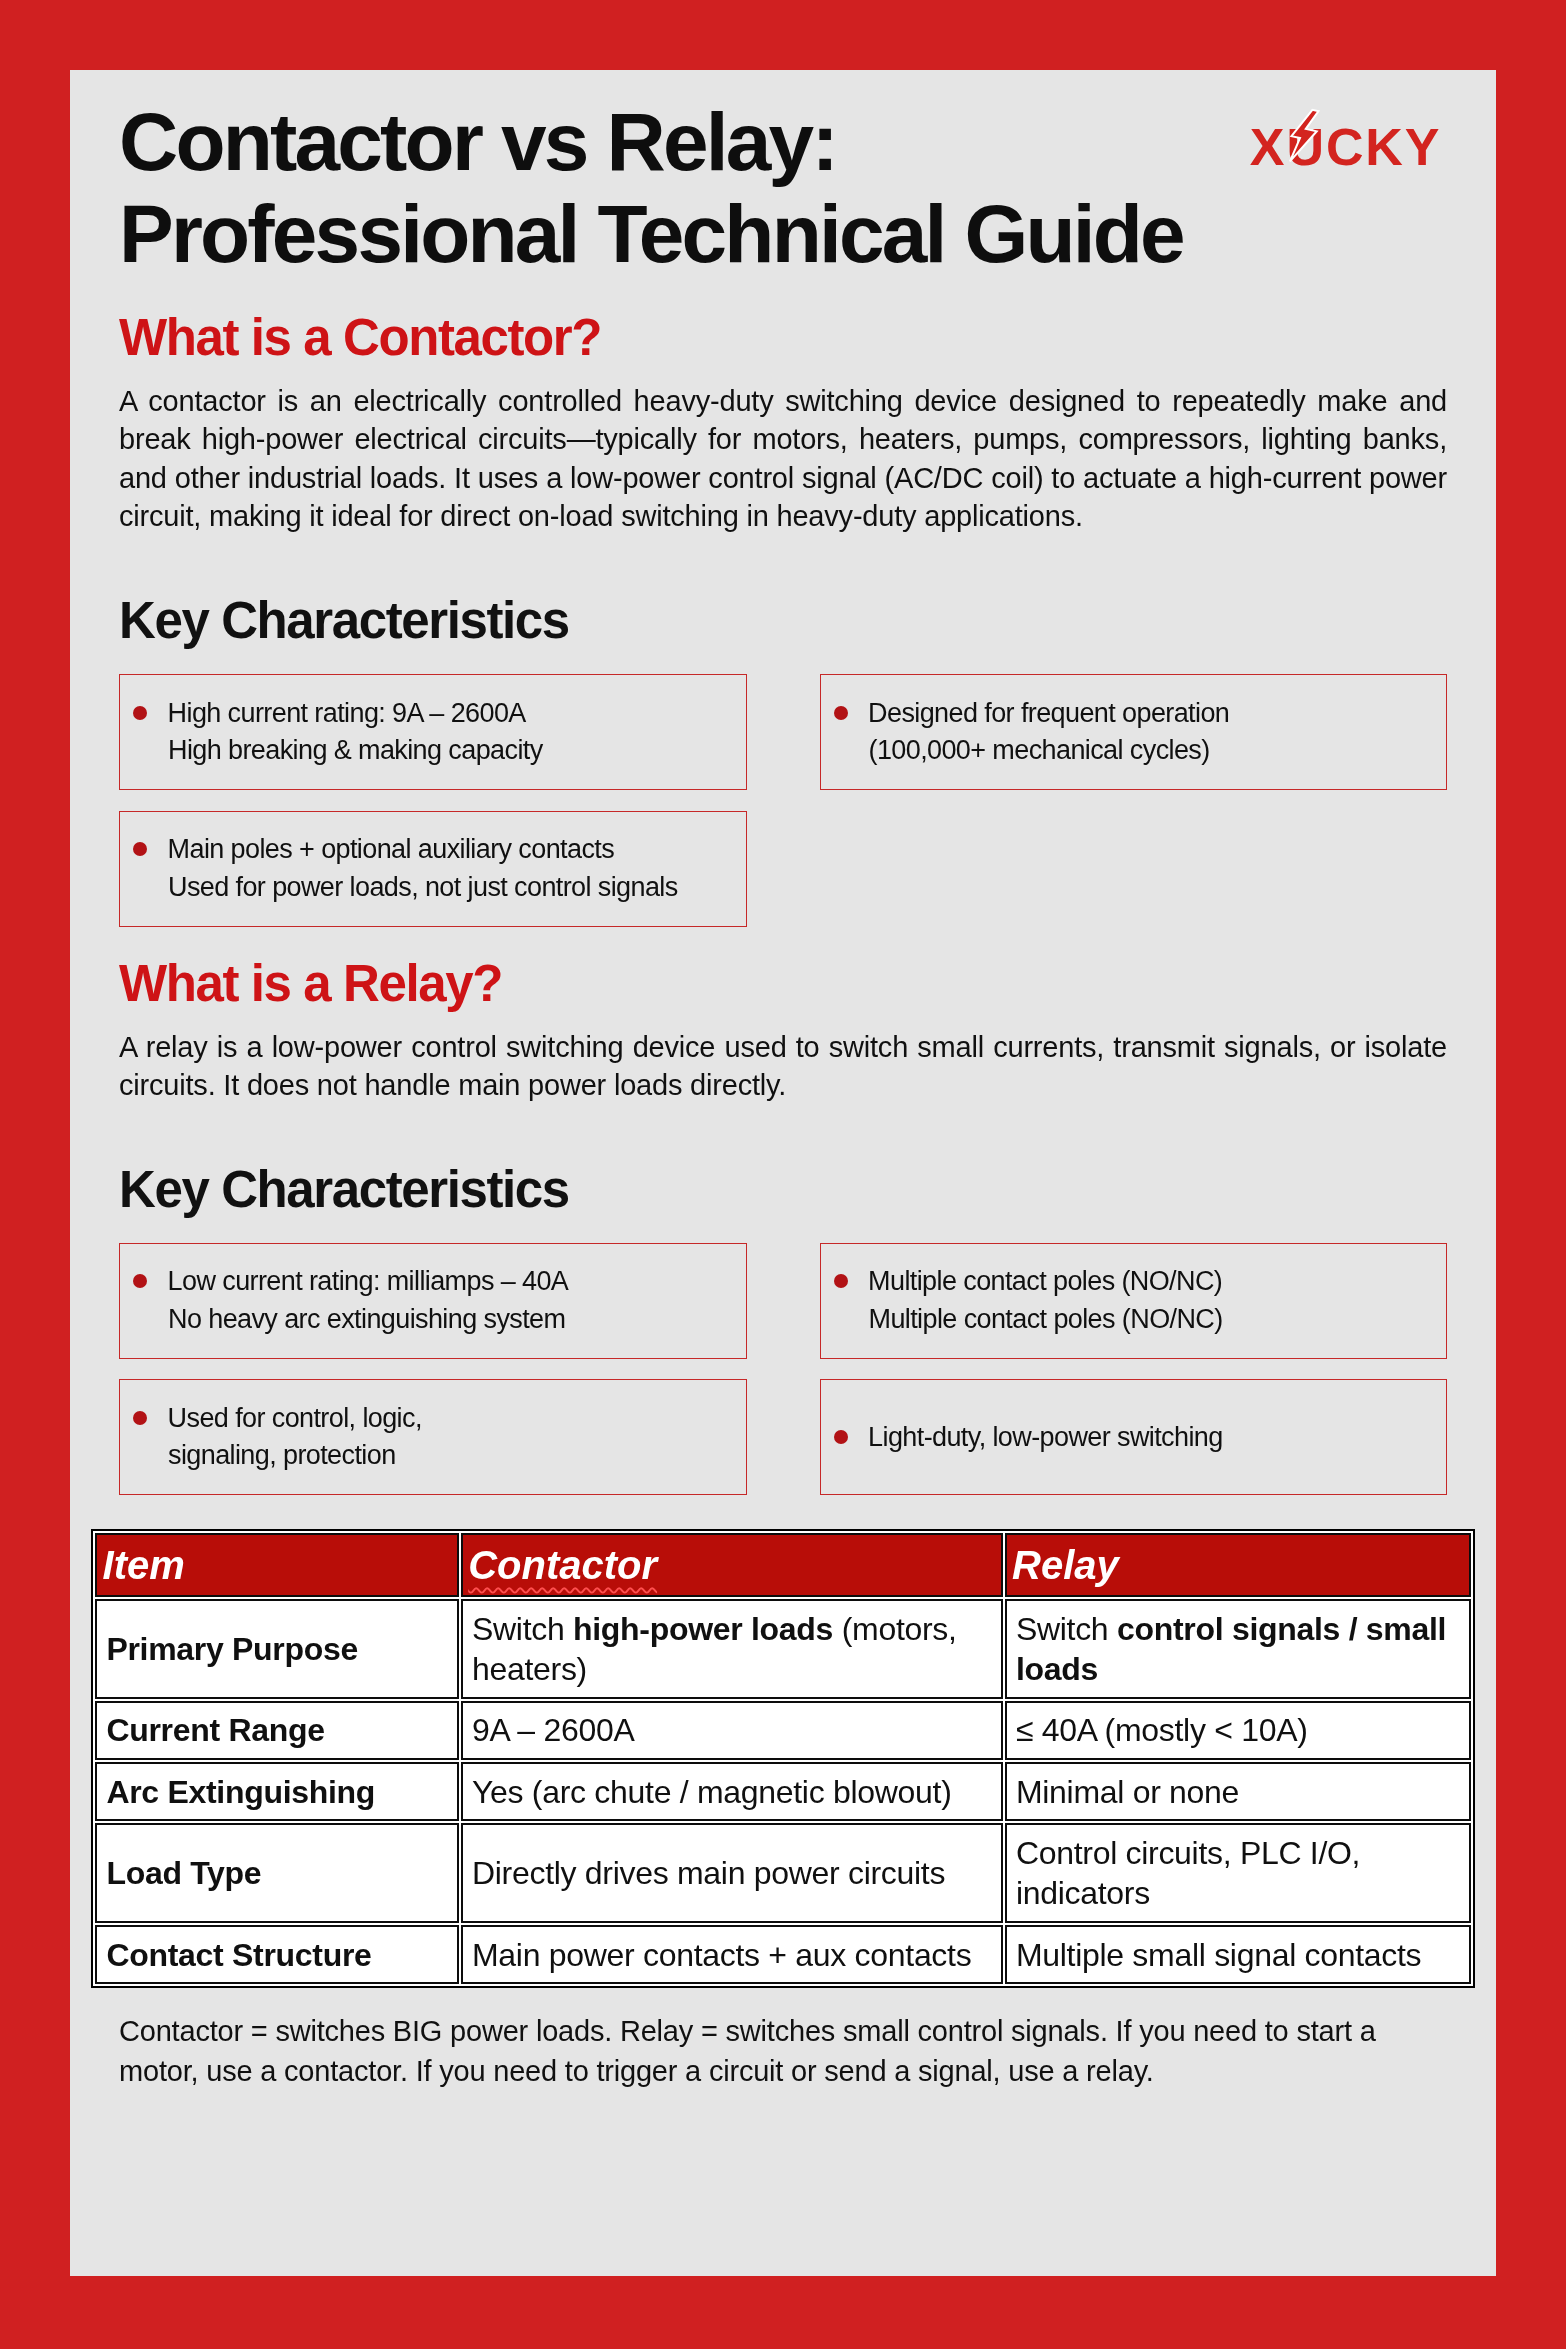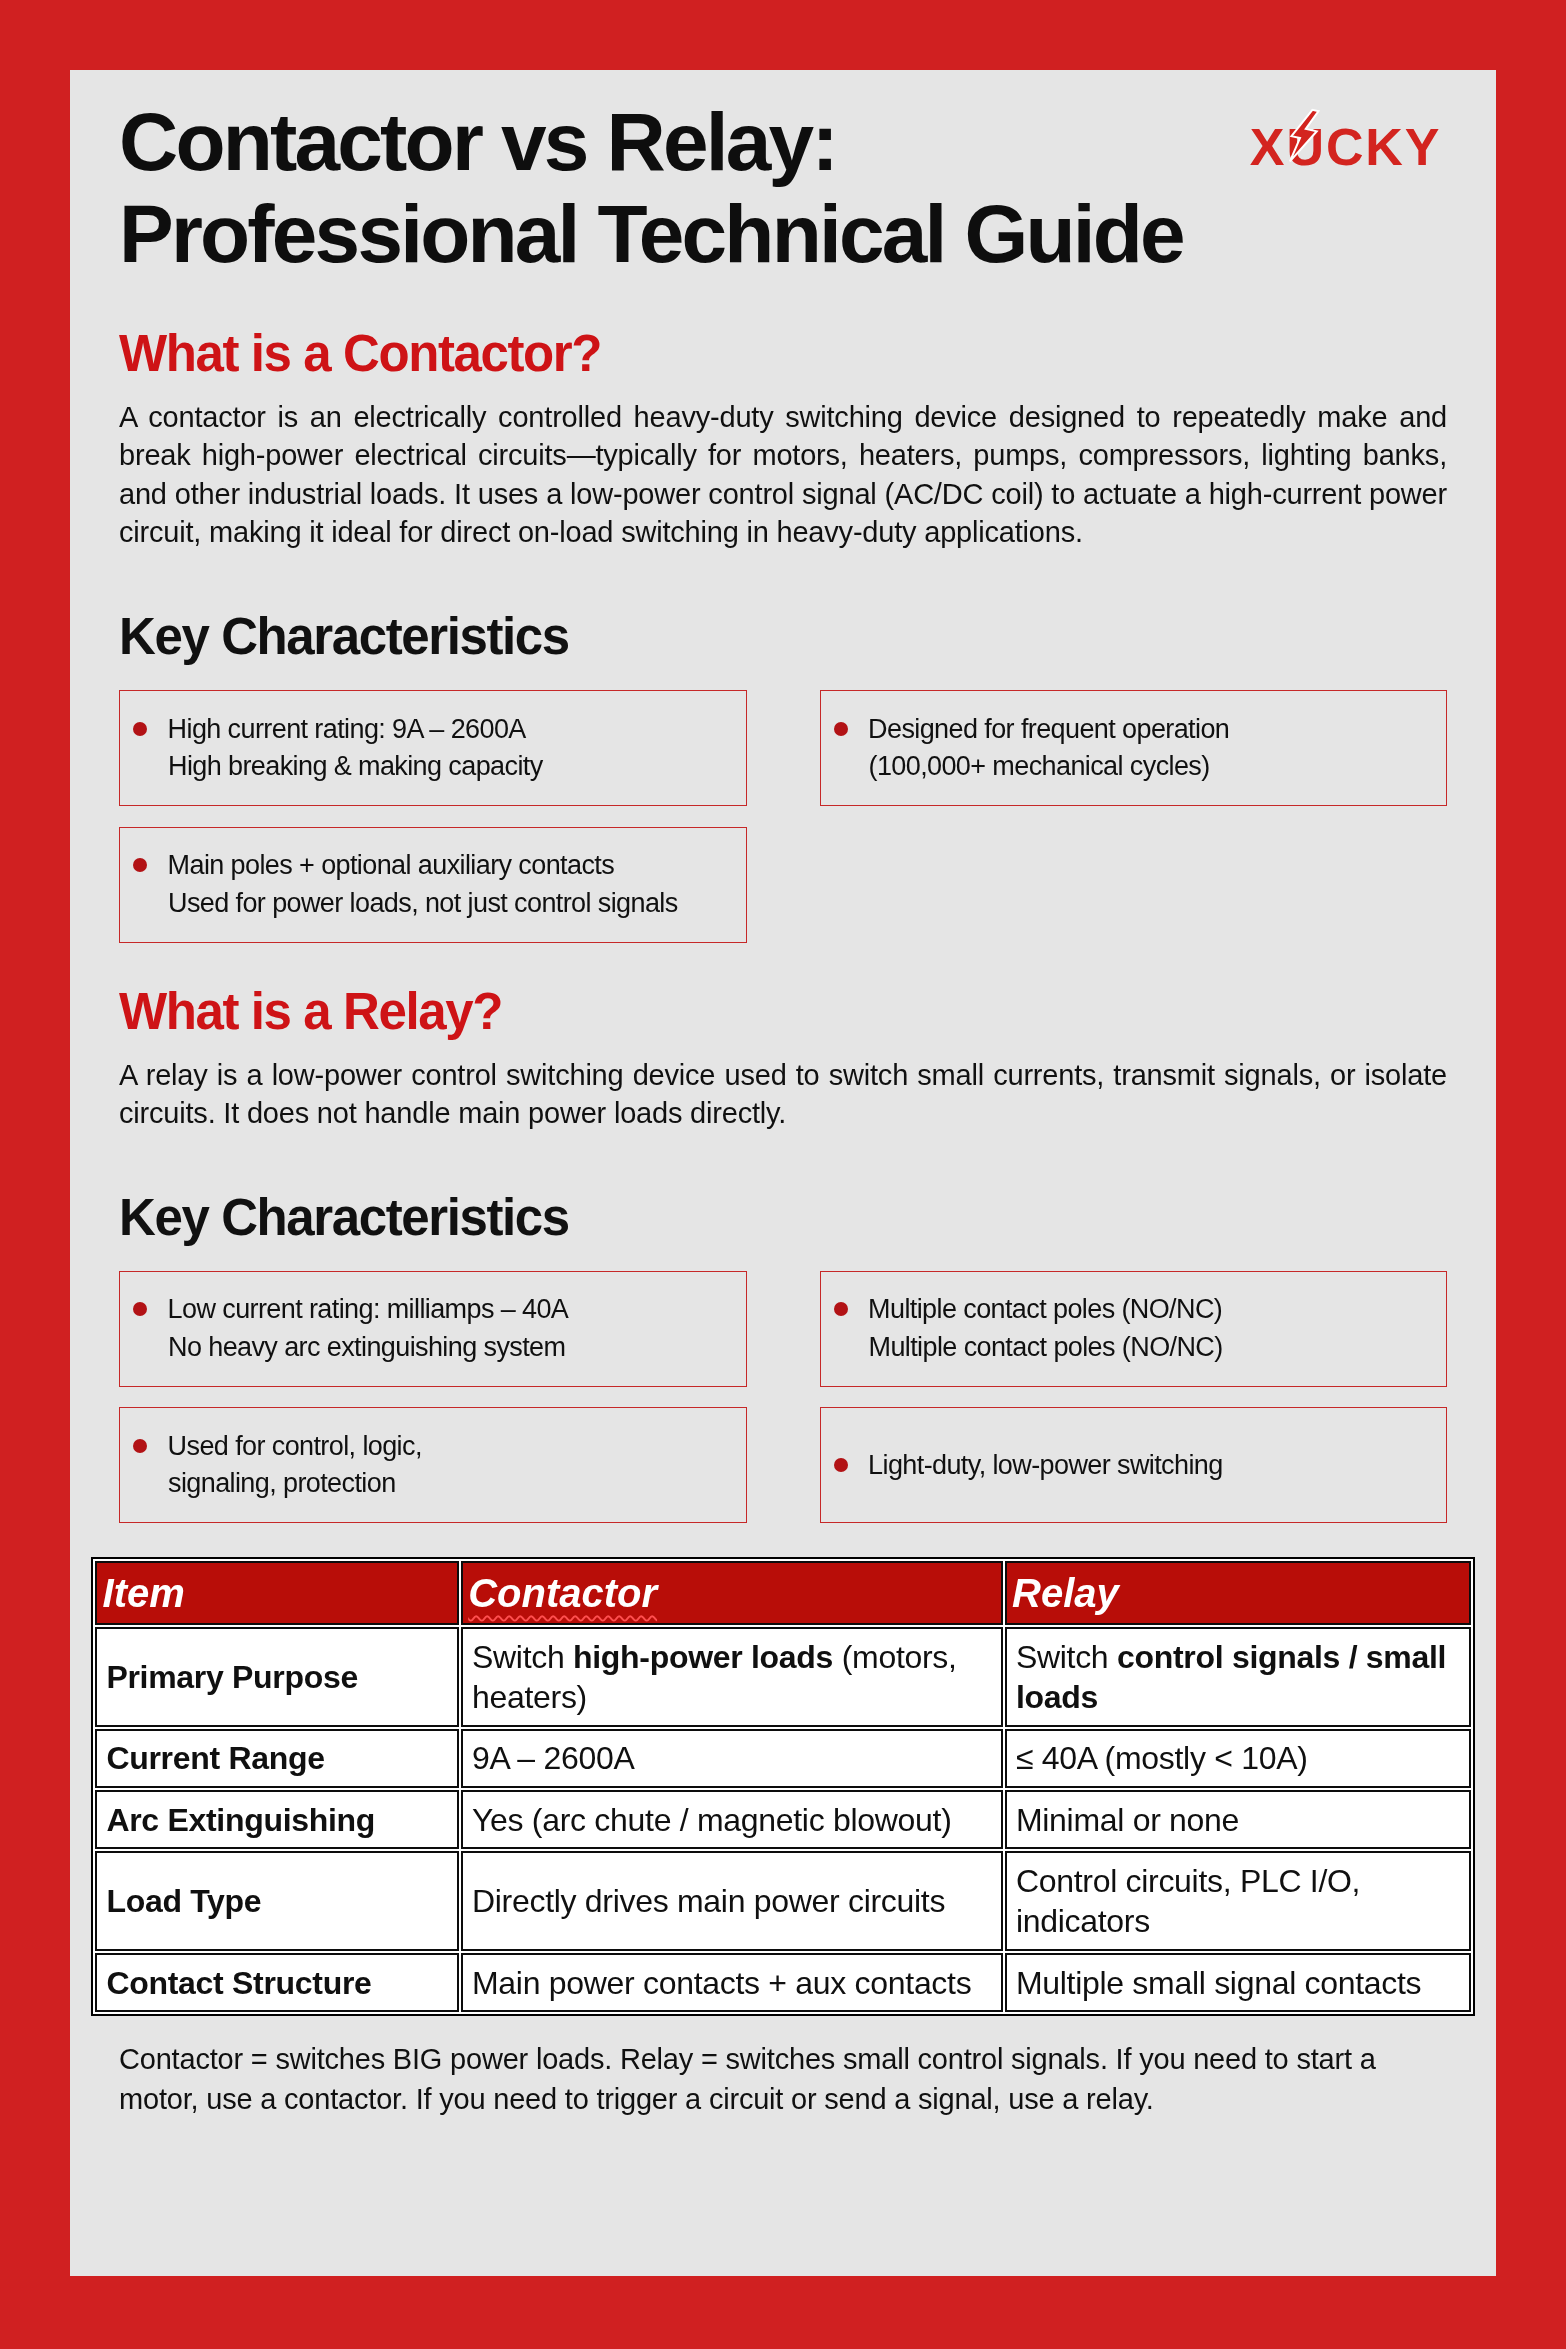--- a/index.html
+++ b/index.html
@@ -16,23 +16,23 @@
   }
   
   .header-row{display:flex;justify-content:space-between;align-items:flex-start;}
   h1{font-size:82px;line-height:1.12;font-weight:bold;color:#0e0e0e;margin:0;letter-spacing:-2.8px;}
   .logo{font-size:52px;font-weight:bold;color:#d3241f;margin-top:20.6px;letter-spacing:1.9px;display:flex;flex:none;padding-right:5.6px;}
   .u-wrap{position:relative;display:inline-block;}
   .bolt{position:absolute;left:1.9px;top:-12px;width:30px;height:62px;transform:rotate(12deg);}
   
   h2{font-size:51px;font-weight:bold;margin:0;letter-spacing:-1.4px;color:#111;}
   h2.red{color:#ce1316;}
-  .mt-sec{margin-top:44px;}
+  .mt-sec{margin-top:28px;}
   .mt-key{margin-top:55px;}
-  .mt-relay{margin-top:39px;}
+  .mt-relay{margin-top:27px;}
   p.body{font-size:29px;line-height:1.33;text-align:justify;margin:15px 0 0;letter-spacing:-0.2px;}
   
   .boxes{display:grid;grid-template-columns:1fr 1fr;column-gap:73px;row-gap:20.6px;margin-top:24px;}
   .kbox{
     border:1.9px solid #c62828;min-height:116px;box-sizing:border-box;
     display:flex;flex-direction:column;justify-content:center;
     padding:11.2px 13px;font-size:27px;letter-spacing:-0.6px;line-height:1.38;
   }
   .kline{white-space:nowrap;}
   .k2{padding-left:35px;}

